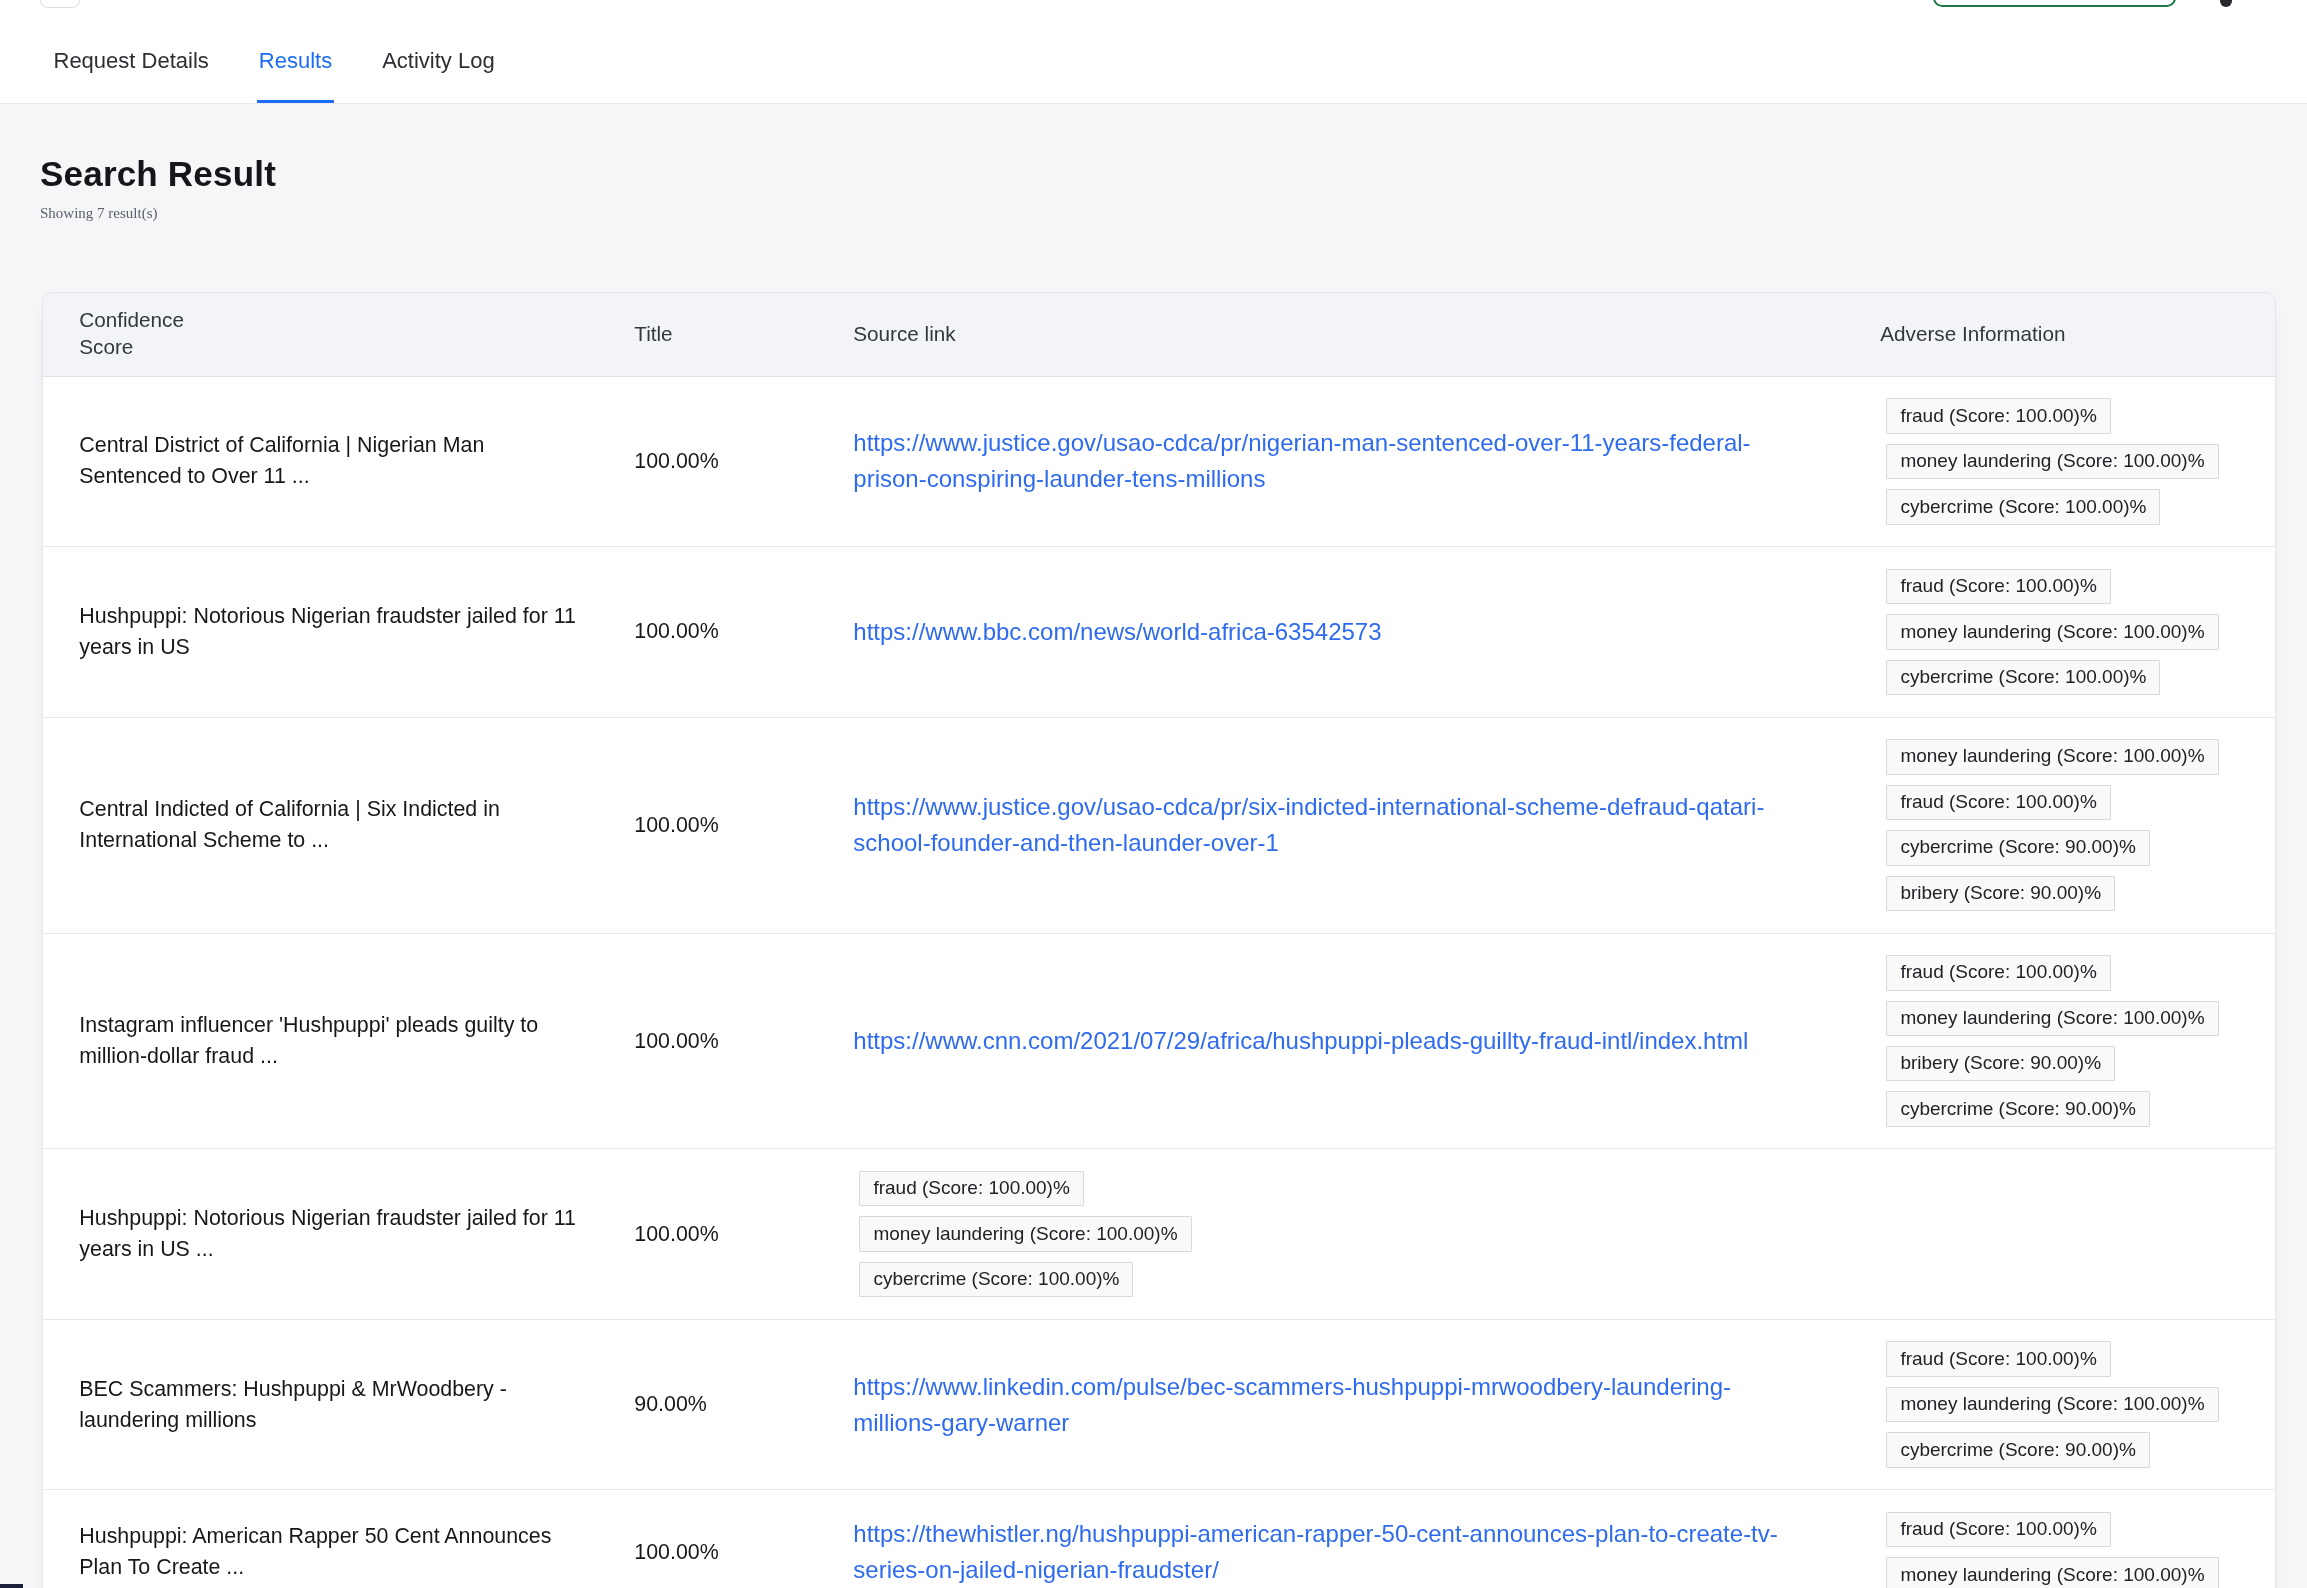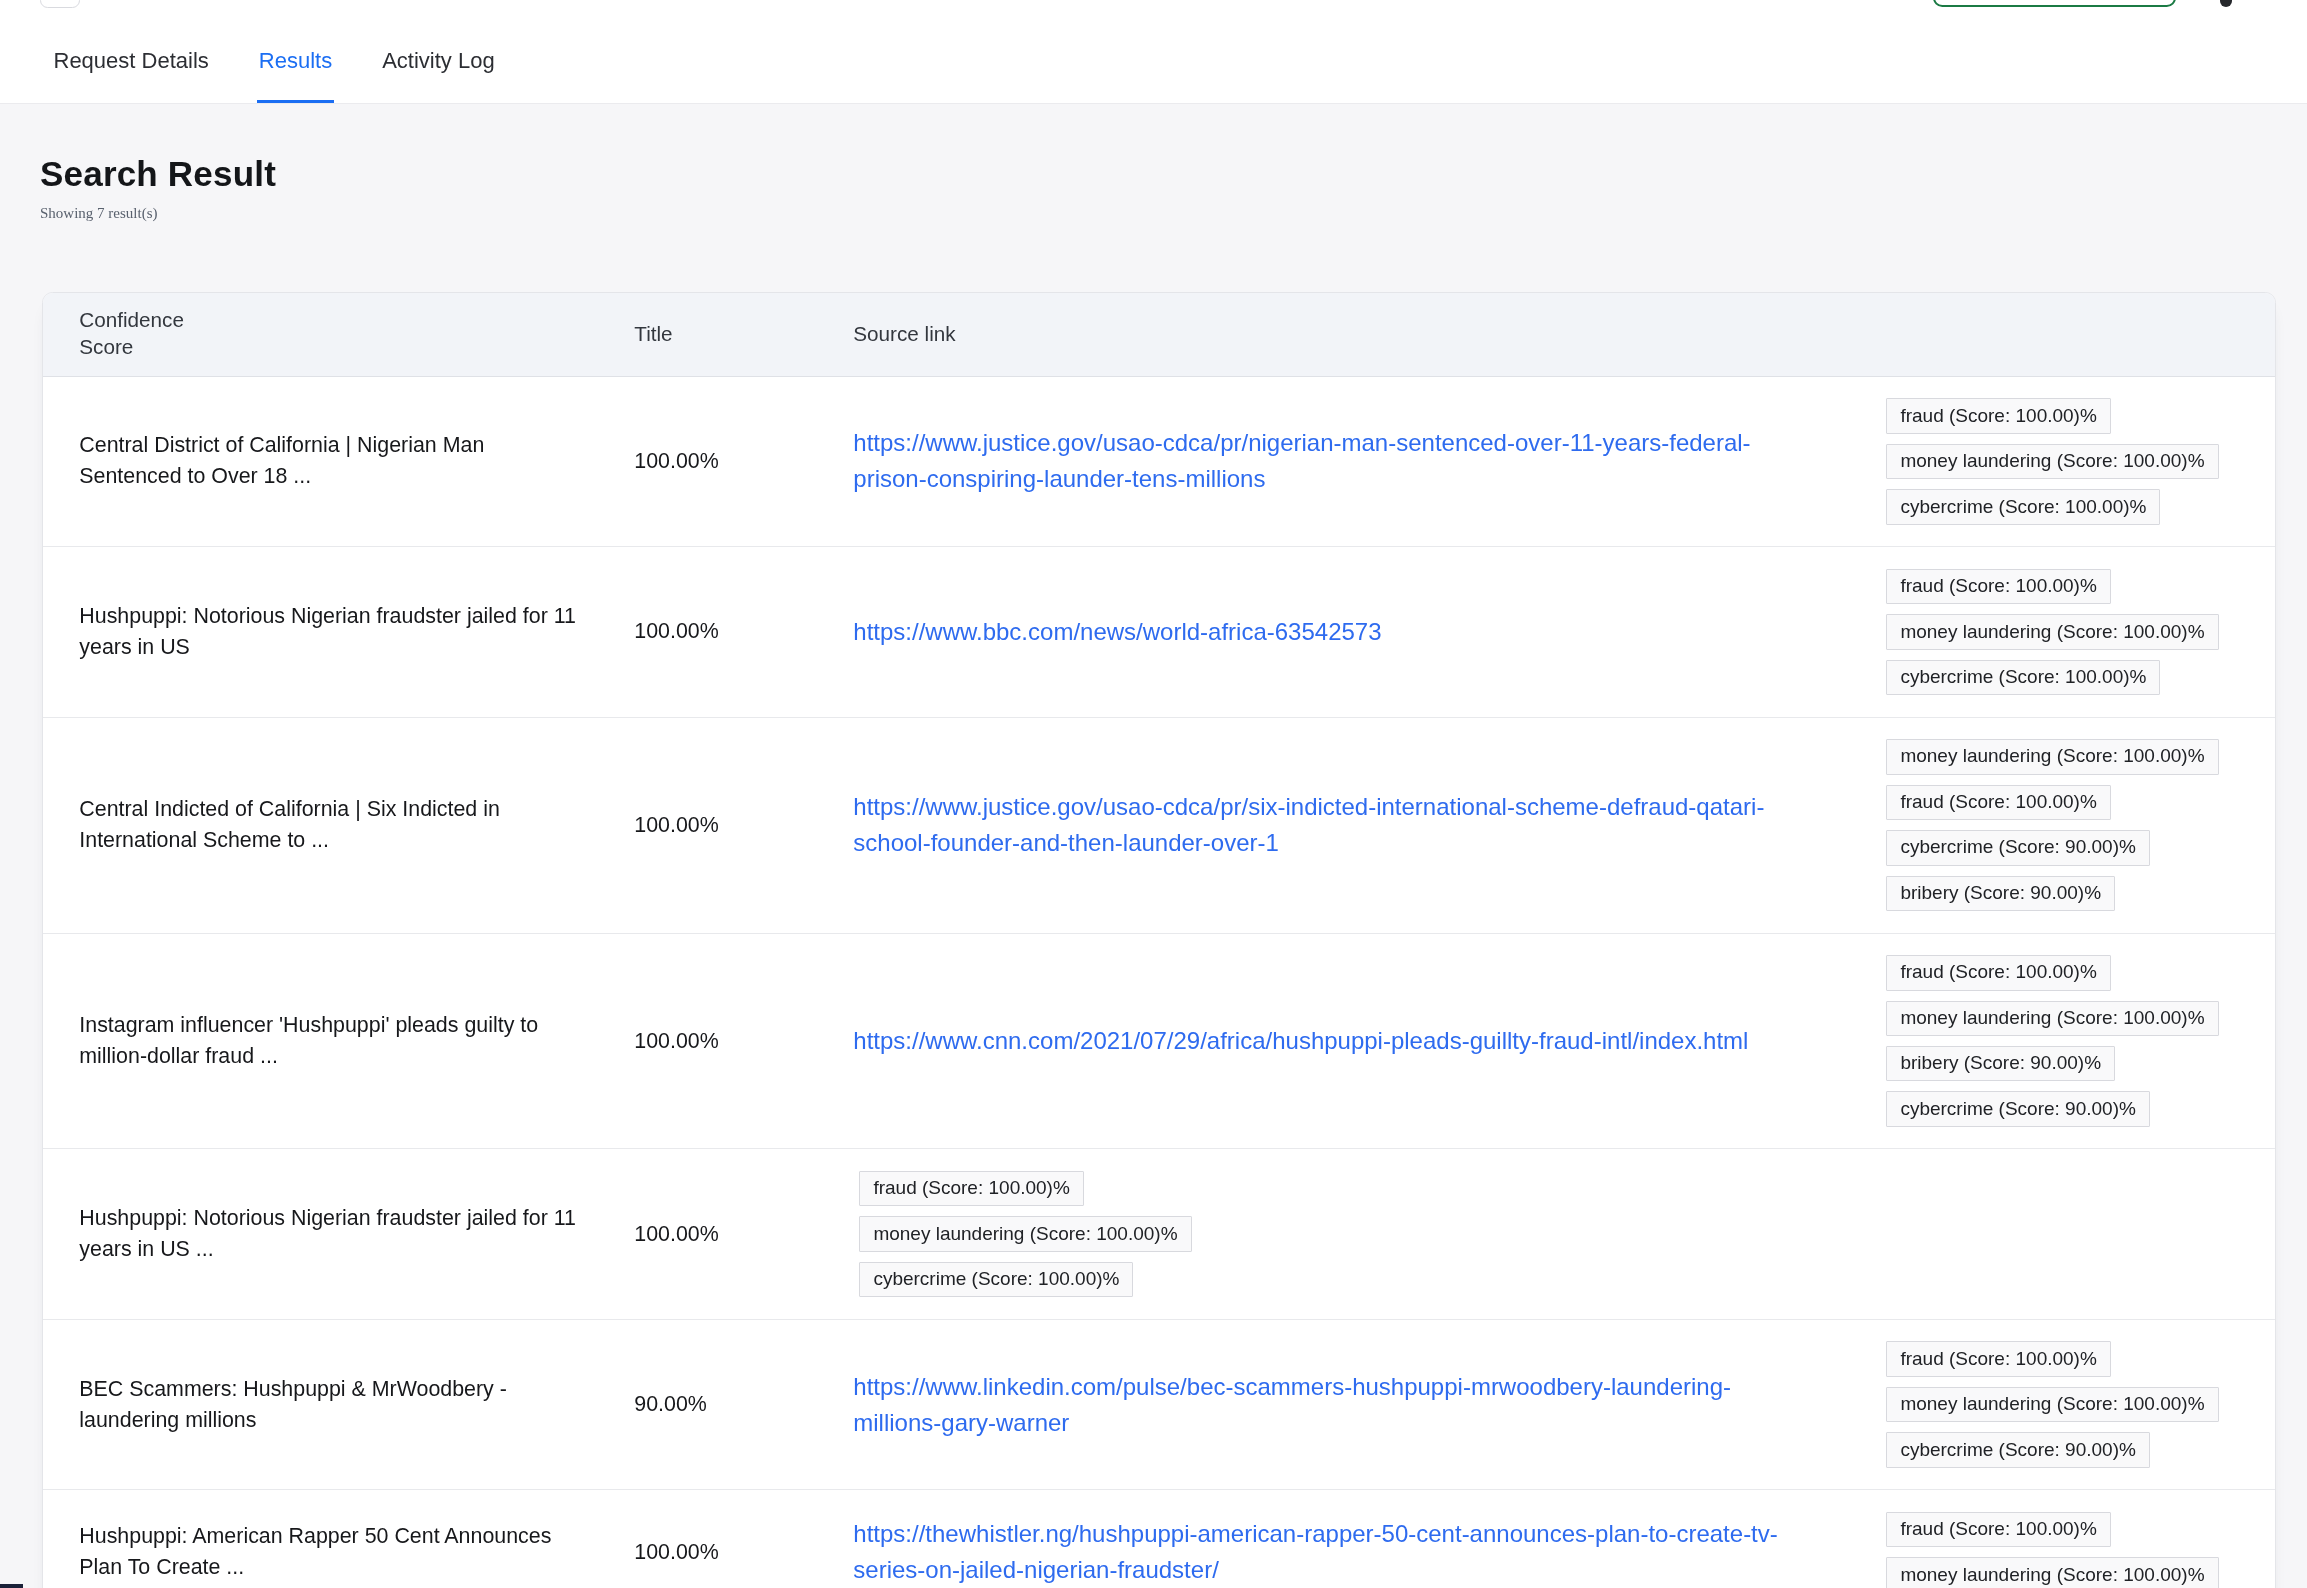--- a/index.html
+++ b/index.html
@@ -164,24 +164,25 @@
 
 <div class="section">
   <h1>Search Result</h1>
   <div class="subtitle">Showing 7 result(s)</div>
 
   <div class="card">
     <div class="trow thead">
       <div class="th"><span class="wrapnarrow">Confidence Score</span></div>
       <div class="th">Title</div>
       <div class="th">Source link</div>
+      <div class="th">Adverse Information</div>
     </div>
     <div id="rows-host">
   <div class="trow tbody-row">
-    <div class="cell-title">Central District of California | Nigerian Man Sentenced to Over 18 ...</div>
+    <div class="cell-title">Central District of California | Nigerian Man Sentenced to Over 11 ...</div>
     <div class="cell-score">100.00%</div>
     <div class="cell-link"><a>https://www.justice.gov/usao-cdca/pr/nigerian-man-sentenced-over-11-years-federal-prison-conspiring-launder-tens-millions</a></div>
     <div class="cell-badges">
             <span class="badge">fraud (Score: 100.00)%</span>
             <span class="badge">money laundering (Score: 100.00)%</span>
             <span class="badge">cybercrime (Score: 100.00)%</span>
           </div>
   </div>
 
   <div class="trow tbody-row">

